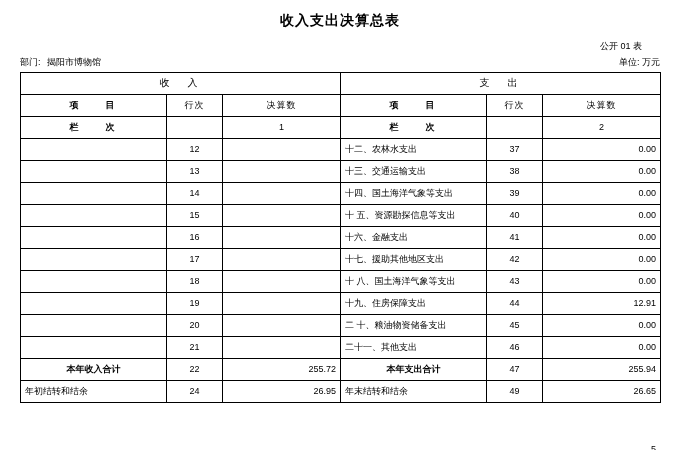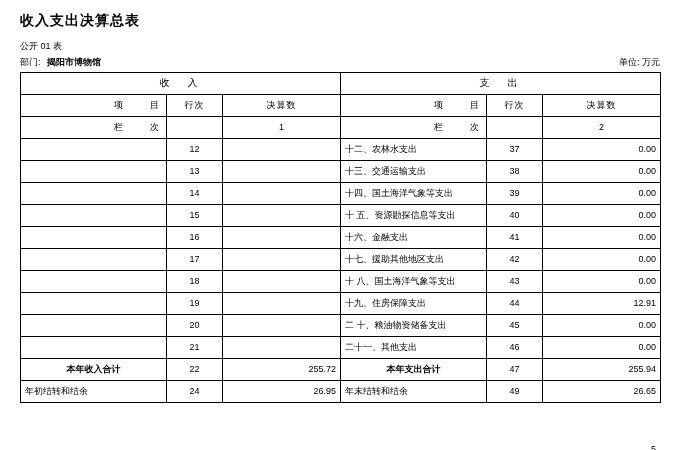--- a/index.html
+++ b/index.html
@@ -15,70 +15,71 @@
     overflow: hidden;
   }
   .page {
     position: relative;
     width: 680px;
     height: 450px;
     box-sizing: border-box;
     padding: 0 20px;
   }
   .doc-title {
-    text-align: left;
+    text-align: center;
     font-size: 14px;
     font-weight: bold;
     letter-spacing: 1px;
     margin-top: 12px;
     margin-bottom: 10px;
   }
   .meta-right {
+    text-align: right;
     font-size: 9px;
     line-height: 1.5;
-    margin-right: 0;
+    margin-right: 18px;
   }
   .meta-row {
     display: flex;
     justify-content: space-between;
     align-items: flex-end;
     font-size: 9px;
     margin-top: 2px;
     margin-bottom: 3px;
   }
   .meta-left {
     font-size: 9px;
     white-space: nowrap;
   }
   .dept-name {
     display: inline-block;
     margin-left: 4px;
-    font-weight: bold;
   }
   table.main {
     width: 640px;
     border-collapse: collapse;
     table-layout: fixed;
     font-size: 9px;
   }
   table.main td {
     border: 1px solid #000000;
     height: 21px;
     padding: 0 4px;
     vertical-align: middle;
   }
   .grp-head {
     text-align: center;
     font-size: 10px;
     letter-spacing: 4px;
     font-family: Liberation Serif, serif;
   }
   .col-head {
-    text-align: right;
+    text-align: center;
     letter-spacing: 3px;
+    font-weight: bold;
   }
   .col-head-plain {
     text-align: center;
     letter-spacing: 1px;
   }
   .num-center {
     text-align: center;
   }
   .num-right {
     text-align: right;

